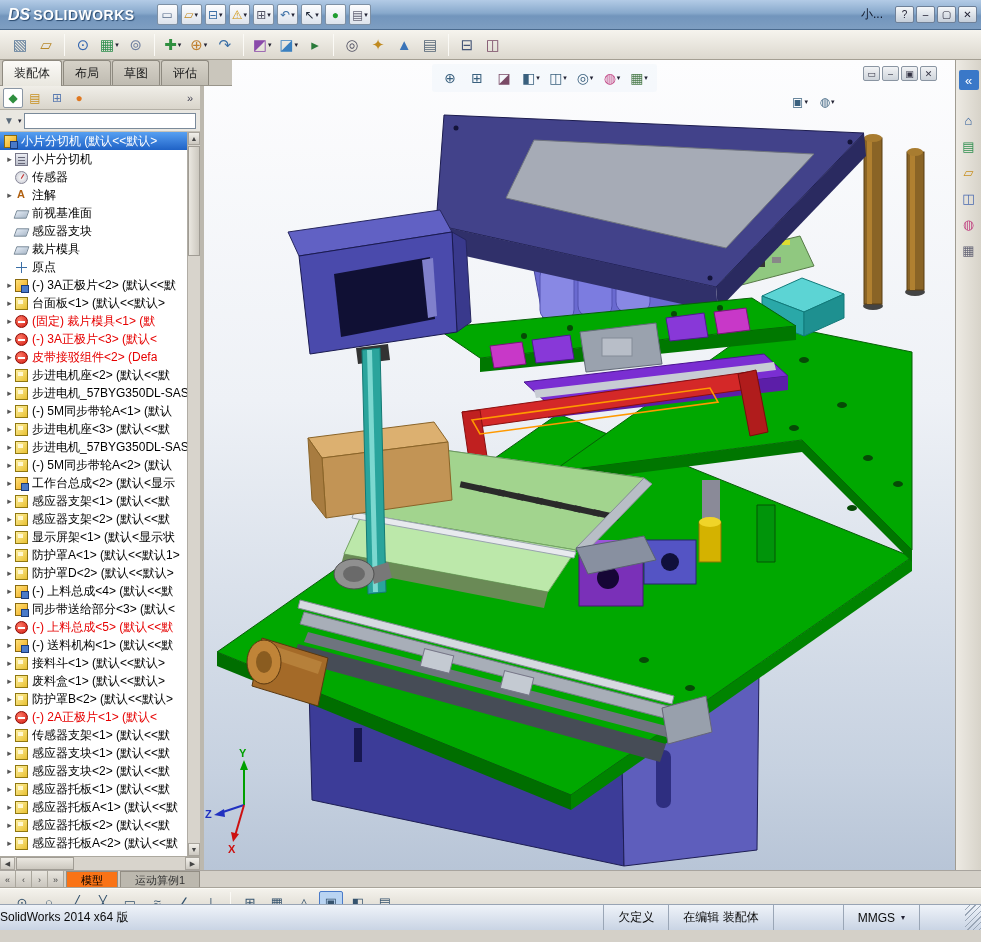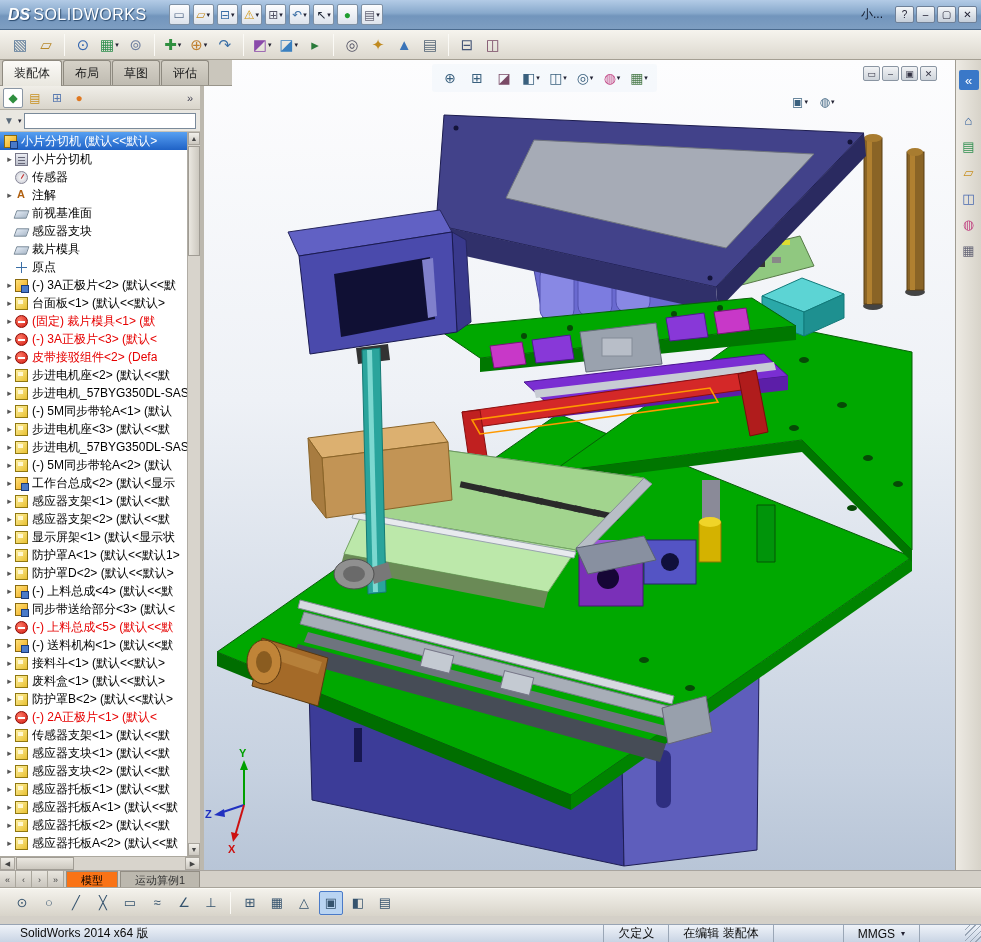--- a/index.html
+++ b/index.html
@@ -5,21 +5,21 @@
   *{box-sizing:border-box;margin:0;padding:0}
   html,body{width:981px;height:942px;overflow:hidden}
   body{font-family:"Liberation Sans","DejaVu Sans",sans-serif;font-size:12px;background:#d4d0c8;position:relative}
 
   
   .titlebar{height:30px;display:flex;align-items:center;white-space:nowrap;
     background:linear-gradient(#b3cbe6 0%,#88a9cc 45%,#7295bc 55%,#7e9ec2 100%);
     border-bottom:1px solid #4a6a8e;padding:0 4px}
   .logo{display:flex;align-items:baseline;padding:0 8px 0 4px}
   .logo .ds{font-style:italic;font-weight:bold;font-size:16px;color:#fff;margin-right:3px;text-shadow:1px 1px 1px #2a4a6e}
-  .logo .nm{font-weight:normal;font-size:16px;color:#fff;letter-spacing:.5px;text-shadow:1px 1px 1px #2a4a6e}
+  .logo .nm{font-weight:bold;font-size:14px;color:#fff;letter-spacing:.5px;text-shadow:1px 1px 1px #2a4a6e}
   .menu-item{padding:5px 8px;color:#0a0a14;font-size:12px;cursor:default}
   .qbar{display:flex;align-items:center;gap:3px;margin-left:14px}
   .qi{height:21px;min-width:21px;display:flex;align-items:center;justify-content:center;
       background:linear-gradient(#fdfdfe,#dde3ec);border:1px solid #7e90a4;border-radius:2px;padding:0 2px}
   .qi .g{font-size:12px;line-height:1}
   .dd{font-size:7px;color:#223;margin-left:1px}
   .tb-spacer{flex:1}
   .doc-short{color:#10182a;font-size:12px;margin-right:10px}
   .helpbtn,.winbtn{width:19px;height:17px;display:flex;align-items:center;justify-content:center;
       background:linear-gradient(#f5f7f9,#c6cfda);border:1px solid #6e8098;border-radius:2px;
@@ -105,22 +105,22 @@
     display:flex;align-items:stretch;font-size:11px}
   .mnav{width:16px;display:flex;align-items:center;justify-content:center;font-size:9px;color:#444;
     background:linear-gradient(#e8e5de,#c8c4bc);border-right:1px solid #aaa69c}
   .mtab{padding:1px 14px;display:flex;align-items:center;border:1px solid #938e84;border-bottom:none;margin-left:2px;background:#bcb8ae;color:#333}
   .mtab.active{background:#f97316;color:#000}
   .sketchbar{position:absolute;left:0;bottom:26px;right:0;height:28px;
     background:linear-gradient(#f4f2ec,#d8d4ca);border-top:1px solid #fbfaf6;box-shadow:0 -1px 0 #a8a49a;
     display:flex;align-items:center;gap:3px;padding-left:10px}
   .sketchbar .ibtn .g{font-size:13px;color:#35536e}
   .ibtn.active{background:#b9d4f2;border-color:#4a7ac8}
-  .statusbar{position:absolute;left:0;bottom:0;right:0;height:18px;display:flex;align-items:center;
-    background:linear-gradient(#eff3f9,#c9d4e4);border-top:1px sol#98a4b4;border-top:1px solid #98a4b4;font-size:12px;color:#0a0a0a;padding-left:20px}
+  .statusbar{position:absolute;left:0;bottom:12px;right:0;height:26px;display:flex;align-items:center;
+    background:linear-gradient(#eff3f9,#c9d4e4);border-top:1px sol#98a4b4;border-top:1px solid #98a4b4;font-size:12px;color:#0a0a0a;padding-left:0}
   .seg{border-left:1px solid #9aa6b6;height:100%;display:flex;align-items:center;padding:0 14px;white-space:nowrap}
   .seg .dd{font-size:8px;margin-left:6px}
   .grip{width:16px;height:100%;background:repeating-linear-gradient(135deg,transparent 0 3px,#9aa6b6 3px 4px)}
 </style>
 </head>
 <body>
 
 <div class="titlebar">
   <div class="logo">
     <span class="ds">DS</span>

